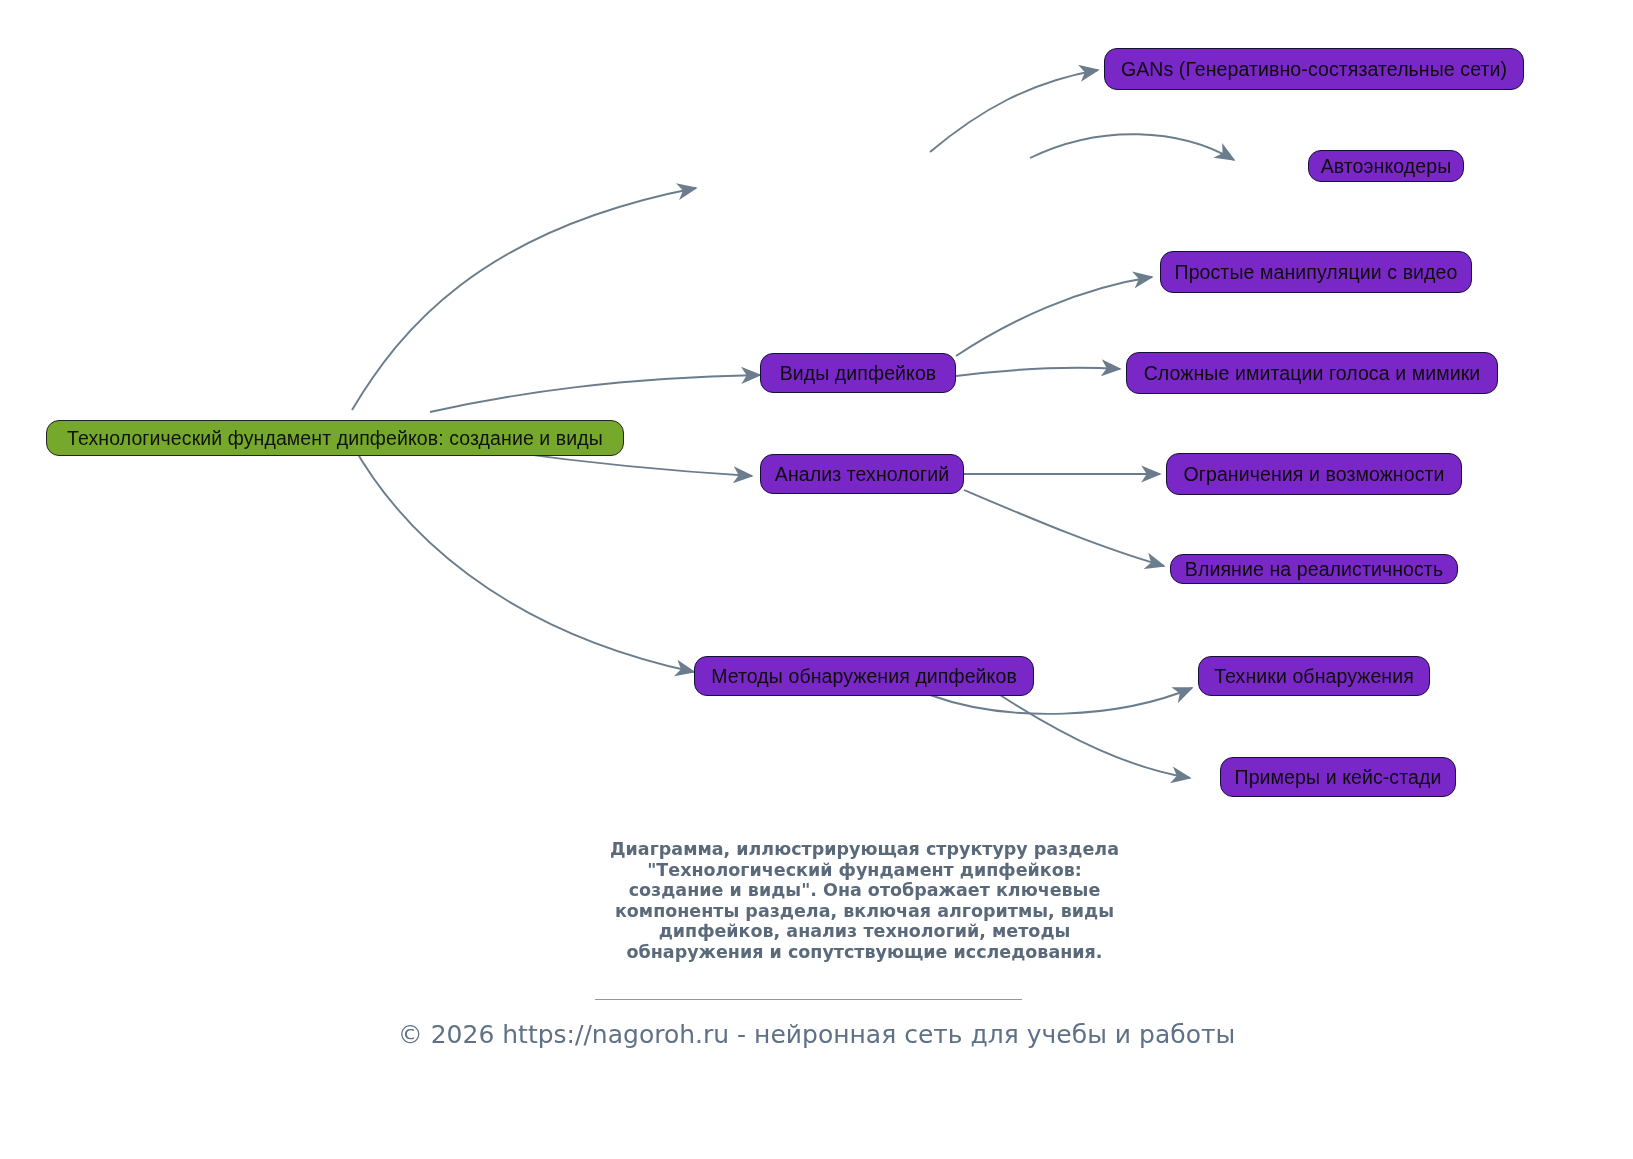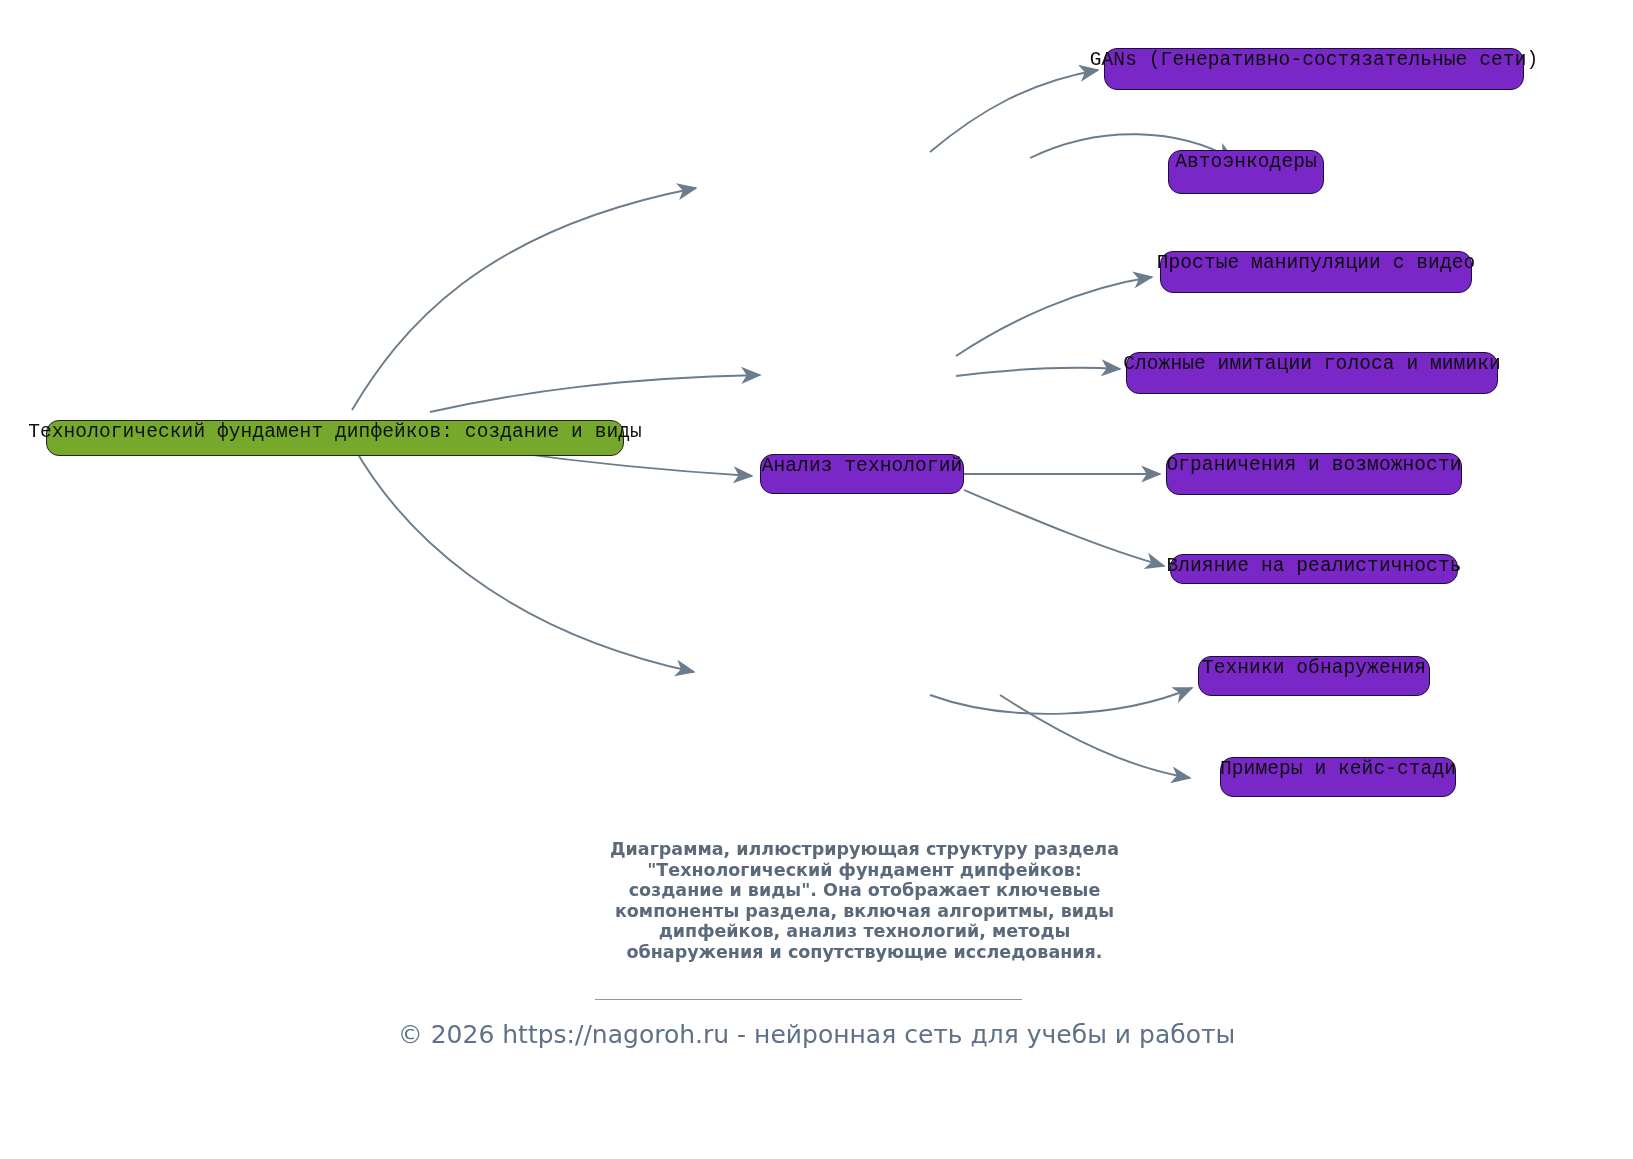--- a/index.html
+++ b/index.html
@@ -28,29 +28,29 @@
     left: 0; top: 0;
     width: 1633px;
     height: 1159px;
     pointer-events: none;
   }
 
   .node {
     position: absolute;
     box-sizing: border-box;
     display: flex;
-    align-items: flex-start;
+    align-items: center;
     justify-content: center;
     border-radius: 13px;
     border: 1.6px solid #1a1a2e;
     white-space: nowrap;
     font-size: 19.5px;
     letter-spacing: 0.1px;
     color: #111111;
-    font-family: Liberation Mono, monospace;
+    font-family: Liberation Sans, sans-serif;
     padding: 0 14px;
   }
   .node-root {
     background: #76a82b;
     border-color: #222222;
   }
   .node-branch {
     background: #7a27c7;
     border-color: #15103a;
     color: #0d0d0d;
@@ -122,31 +122,37 @@
 
       <path d="M 1000,695 C 1070,740 1130,768 1190,778"></path>
     </g>
   </svg>
 
   <div class="node node-root" style="left:46px; top:420px; width:578px; height:36px;">
     <span>Технологический фундамент дипфейков: создание и виды</span>
   </div>
 
 
+  <div class="node node-branch" style="left:760px; top:353px; width:196px; height:40px;">
+    <span>Виды дипфейков</span>
+  </div>
 
   <div class="node node-branch" style="left:760px; top:454px; width:204px; height:40px;">
     <span>Анализ технологий</span>
   </div>
 
+  <div class="node node-branch" style="left:694px; top:656px; width:340px; height:40px;">
+    <span>Методы обнаружения дипфейков</span>
+  </div>
 
   <div class="node node-branch" style="left:1104px; top:48px; width:420px; height:42px;">
     <span>GANs (Генеративно-состязательные сети)</span>
   </div>
 
-  <div class="node node-branch" style="left:1168px; top:150px; width:156px; height:44px;">
+  <div class="node node-branch" style="left:1308px; top:150px; width:156px; height:32px;">
     <span>Автоэнкодеры</span>
   </div>
 
   <div class="node node-branch" style="left:1160px; top:251px; width:312px; height:42px;">
     <span>Простые манипуляции с видео</span>
   </div>
 
   <div class="node node-branch" style="left:1126px; top:352px; width:372px; height:42px;">
     <span>Сложные имитации голоса и мимики</span>
   </div>

